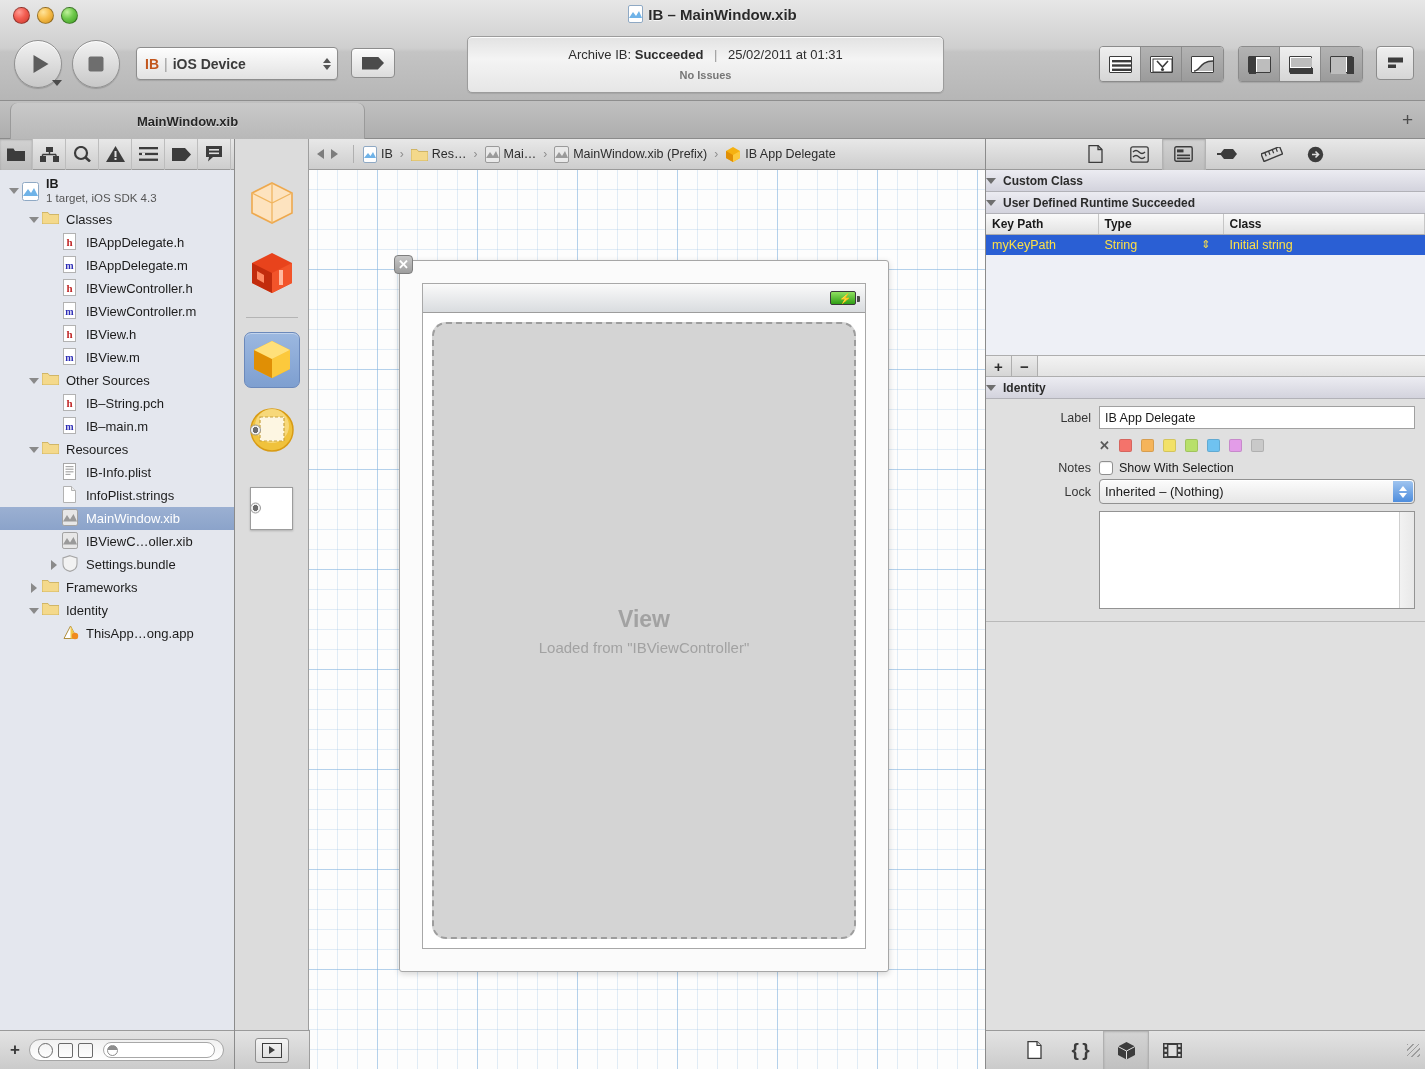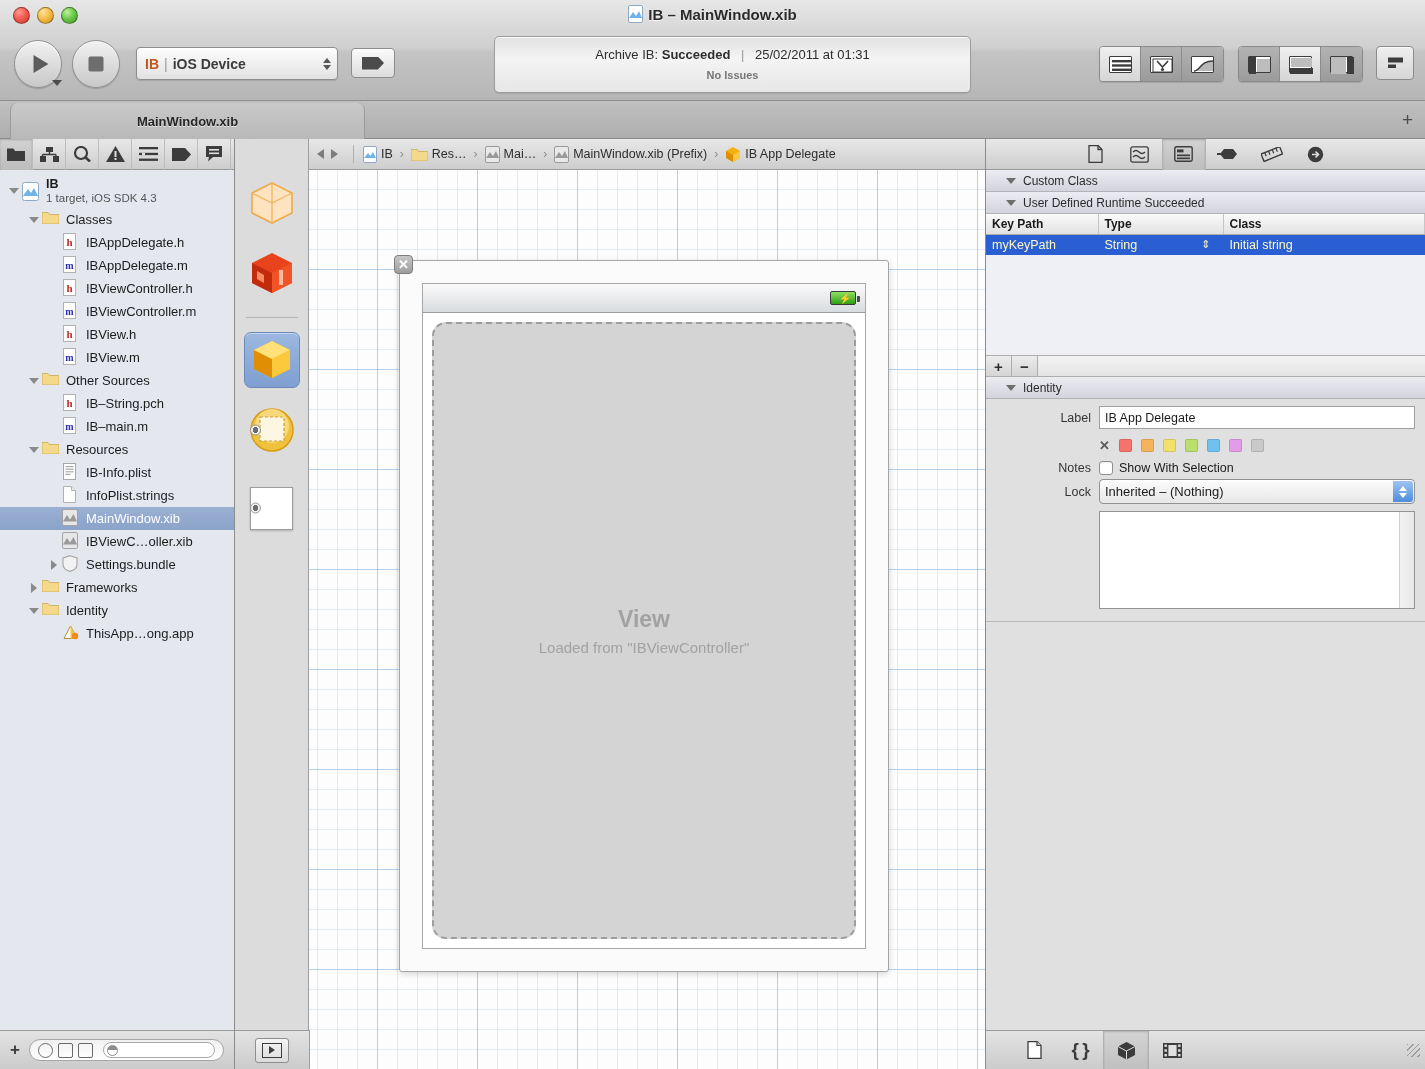--- a/index.html
+++ b/index.html
@@ -73,21 +73,21 @@
   .breadbtn {
     position:absolute; left:351px; top:48px; width:44px; height:30px;
     background: linear-gradient(to bottom,#fbfbfb,#dcdcdc);
     border:1px solid #8d8d8d; border-radius:4px;
     box-shadow: inset 0 1px 0 #fff;
     display:flex; align-items:center; justify-content:center;
   }
   .tagshape { width:22px; height:13px; background:#4b4b4b; clip-path: polygon(0 0,72% 0,100% 50%,72% 100%,0 100%); }
 
   .statusbox {
-    position:absolute; left:494px; top:36px; width:477px; height:57px;
+    position:absolute; left:467px; top:36px; width:477px; height:57px;
     background: linear-gradient(to bottom,#e2e2e2 0%,#f4f4f4 40%,#e6e6e6 100%);
     border:1px solid #9c9c9c; border-radius:5px;
     box-shadow: inset 0 1px 0 rgba(255,255,255,.9), 0 1px 1px rgba(0,0,0,.1);
     text-align:center; padding-top:10px;
   }
   .statusline1 { font-size:13px; color:#2e2e2e; }
   .statusline1 b { font-weight:bold; }
   .statusline1 .pipe { color:#999; margin:0 7px; }
   .statusline2 { font-size:11px; color:#767676; margin-top:7px; font-weight:bold; }
 
@@ -207,42 +207,42 @@
   
   .inspector { width:440px; flex:0 0 440px; background:#e0e0e0; border-left:1px solid #8b8b8b;
                display:flex; flex-direction:column; }
   .inspbar { height:31px; flex:0 0 31px; display:flex; align-items:center; justify-content:center;
              background: linear-gradient(to bottom,#e8e8e8,#cdcdcd); border-bottom:1px solid #9a9a9a; }
   .inspicon { width:44px; height:31px; display:flex; align-items:center; justify-content:center; }
   .inspicon.sel { background: linear-gradient(to bottom,#d2d2d2,#bdbdbd);
                   box-shadow: inset 0 1px 2px rgba(0,0,0,.2);
                   border-left:1px solid #b3b3b3; border-right:1px solid #b3b3b3; }
 
-  .sechead { height:22px; display:flex; align-items:center; gap:7px; padding-left:20px;
+  .sechead { height:22px; display:flex; align-items:center; gap:7px; padding-left:0;
              background: linear-gradient(to bottom,#ececf2,#d3d3dd);
-             border-bottom:1px solid #b2b2b8; font-size:12px; font-weight:normal; color:#2b2b2b; }
+             border-bottom:1px solid #b2b2b8; font-size:12px; font-weight:bold; color:#2b2b2b; }
   .sechead .tri { border-top-color:#6e6e6e; }
   .formrow { display:flex; align-items:center; padding:7px 10px 7px 0; gap:8px; }
   .flabel { width:105px; text-align:right; font-size:12.5px; color:#353535; flex:0 0 105px; }
   .tfield { flex:1 1 auto; height:23px; background:#fff; border:1px solid #a0a0a0;
             display:flex; align-items:center; padding:0 5px; font-size:12.5px; }
   .combo { position:relative; }
   .combo .circarrow { position:absolute; right:30px; top:50%; transform:translateY(-50%);
                       width:15px;height:15px;border-radius:50%;border:1.5px solid #9a9a9a;
                       color:#9a9a9a; font-size:10px; line-height:12px; text-align:center; }
   .bluedrop { width:24px; height:25px; margin-left:-1px; border:1px solid #5e82b5; border-radius:0 3px 3px 0;
               background: linear-gradient(to bottom,#9fc4ef,#4e8ddd);
               display:flex; align-items:center; justify-content:center; }
   .bluedrop i { width:0;height:0;border-left:4px solid transparent;border-right:4px solid transparent;border-top:5px solid #fff; }
 
   table.udra { width:100%; border-collapse:collapse; font-size:12.5px; background:#fff; }
   table.udra th { background: linear-gradient(to bottom,#fafafa,#e2e2e2); border-bottom:1px solid #adadad;
                   border-right:1px solid #c6c6c6; text-align:left; padding:3px 6px; font-weight:bold; font-size:12px; }
   table.udra td { padding:3px 6px; border-right:1px solid transparent; }
-  table.udra tr.sel td { background:#2a5fd4; color:#fef9c3; }
+  table.udra tr.sel td { background:#2a5fd4; color:#fde047; }
   .udrbody { height:100px; background:#eef0f6; }
   .addrow { height:22px; display:flex; align-items:stretch;
             background: linear-gradient(to bottom,#ececec,#d5d5d5); border-top:1px solid #aeaeae;
             border-bottom:1px solid #aeaeae; }
   .addrow .pm { width:26px; display:flex; align-items:center; justify-content:center;
                 border-right:1px solid #aeaeae; font-size:15px; font-weight:bold; color:#2c2c2c; }
   .addrow .rest { flex:1 1 auto; background: linear-gradient(to bottom,#f3f3f3,#e3e3e3); }
 
   .swatches { display:flex; align-items:center; gap:9px; padding:2px 0 8px 113px; }
   .swatches .xmark { color:#5b5b5b; font-size:13px; font-weight:bold; }

